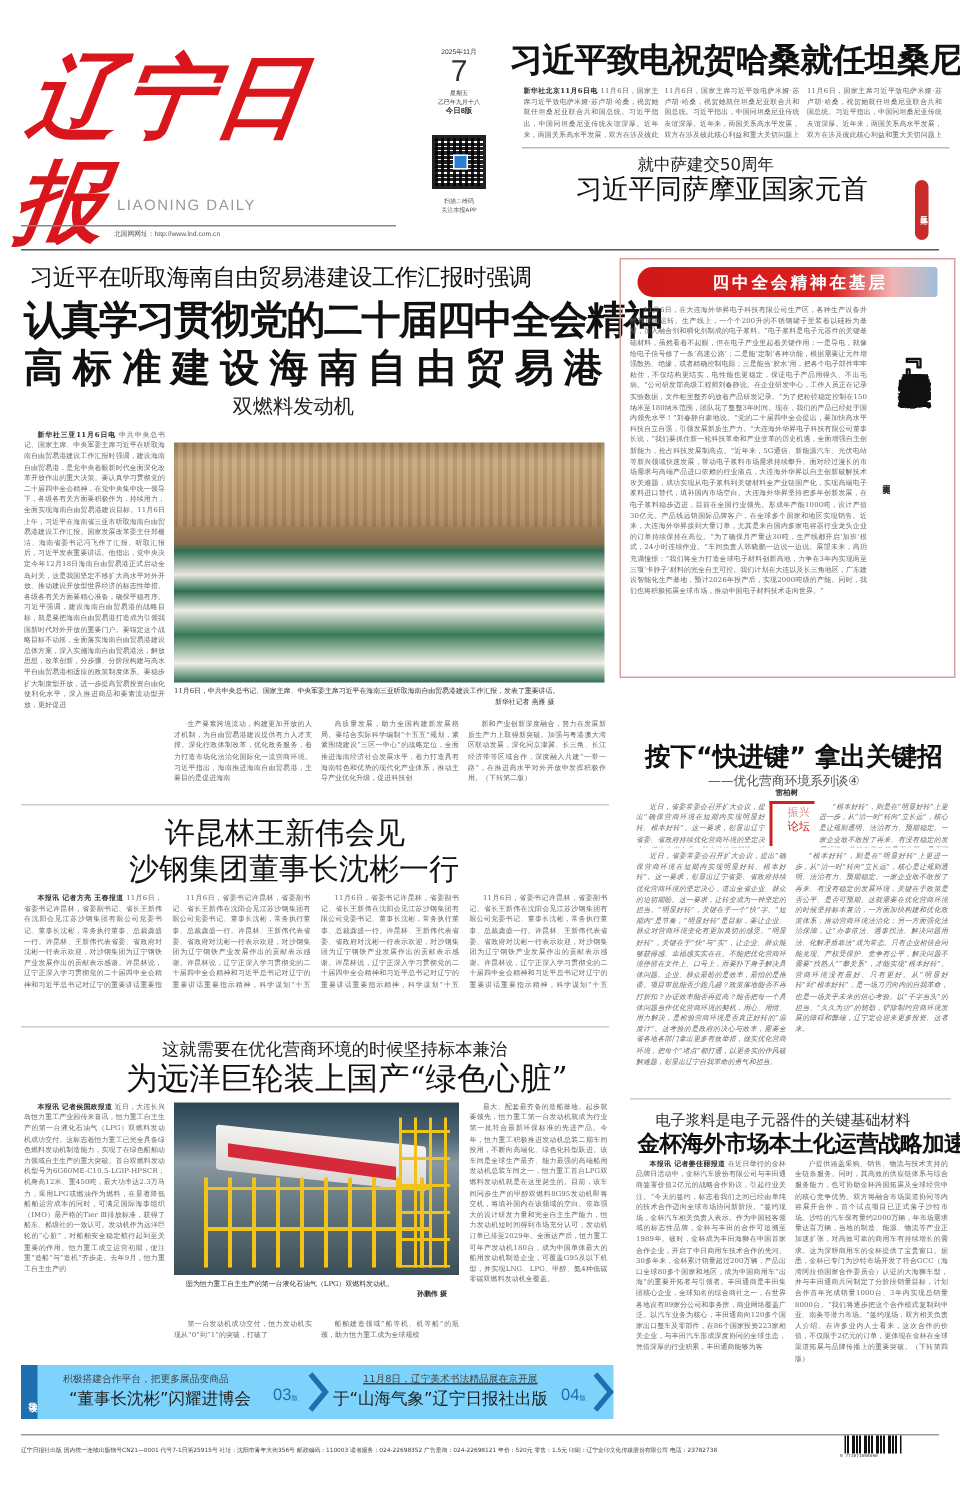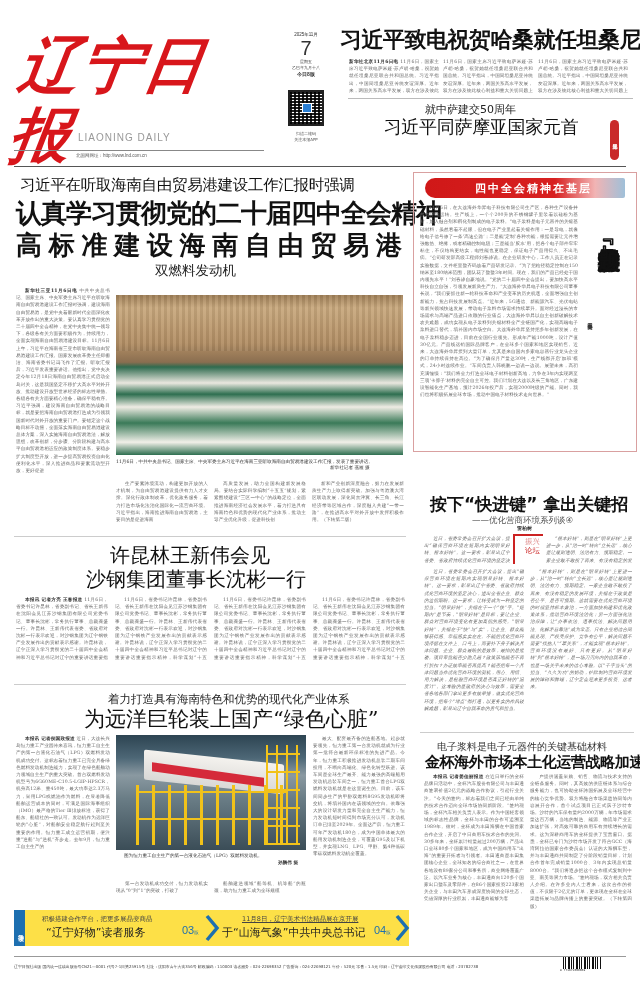--- a/index.html
+++ b/index.html
@@ -73,21 +73,21 @@
   .engine-frame { position: absolute; left: 20px; top: 50px; width: 150px; height: 60px; background: repeating-linear-gradient(90deg, #f1c21a 0 3px, transparent 3px 16px), linear-gradient(180deg, transparent 0 10%, #f1c21a 10% 14%, transparent 14% 55%, #f1c21a 55% 59%, transparent 59%); }
   .engine-tower { position: absolute; left: 150px; top: 10px; width: 34px; height: 100px; background: repeating-linear-gradient(90deg, #f1c21a 0 2px, transparent 2px 10px), repeating-linear-gradient(0deg, #f1c21a 0 2px, transparent 2px 18px); }
   .engine-caption { left: 124px; top: 853px; width: 190px; font-size: 4.6px; color: #333; font-family: "DejaVu Serif", serif; }
   .engine-credit { left: 278px; top: 860px; font-size: 4.6px; color: #333; font-weight: bold; font-family: "DejaVu Sans", sans-serif; }
 
   
   .jin-kicker { left: 437px; top: 740px; font-size: 10px; color: #333; font-family: "DejaVu Sans", sans-serif; white-space: nowrap; }
   .jin-h { left: 425px; top: 753px; font-size: 15px; font-weight: bold; color: #111; font-family: "DejaVu Sans", sans-serif; white-space: nowrap; letter-spacing: -0.4px; }
 
   
-  .guide { left: 14px; top: 910px; width: 395px; height: 36px; background: #fde047; }
+  .guide { left: 14px; top: 910px; width: 395px; height: 36px; background: #7dd3fc; }
   .guide-tag { left: 14px; top: 910px; width: 11px; height: 36px; background: #1d6fb0; color: #fff; font-size: 6px; line-height: 8px; writing-mode: vertical-rl; text-align: center; padding-top: 4px; font-family: "DejaVu Sans", sans-serif; font-weight: bold; }
   .guide-item { position: absolute; top: 0; height: 36px; }
   .guide-sub { position: absolute; top: 5px; font-size: 6.5px; color: #444; font-family: "DejaVu Sans", sans-serif; white-space: nowrap; }
   .guide-main { position: absolute; top: 15px; font-size: 11px; color: #222; font-family: "DejaVu Sans", sans-serif; white-space: nowrap; }
   .guide-page { position: absolute; top: 14px; font-size: 11px; color: #1d6fb0; font-family: "Liberation Sans", sans-serif; }
   .guide-page small { font-size: 4.5px; }
   .guide-chevron { position: absolute; top: 4px; width: 16px; height: 28px; }
 
   .footer { left: 14px; top: 964px; width: 500px; font-size: 3.9px; color: #444; white-space: nowrap; font-family: "DejaVu Sans", sans-serif; overflow: hidden; }
   .barcode { left: 563px; top: 957px; width: 38px; height: 12px; background: repeating-linear-gradient(90deg, #111 0 1px, #fff 1px 2px, #111 2px 3px, #fff 3px 5px, #111 5px 7px, #fff 7px 8px); }
@@ -212,21 +212,21 @@
     <p>11月6日，省委书记许昆林，省委副书记、省长王新伟在沈阳会见江苏沙钢集团有限公司党委书记、董事长沈彬，常务执行董事、总裁龚盛一行。许昆林、王新伟代表省委、省政府对沈彬一行表示欢迎，对沙钢集团为辽宁钢铁产业发展作出的贡献表示感谢。许昆林说，辽宁正深入学习贯彻党的二十届四中全会精神和习近平总书记对辽宁的重要讲话重要指示精神，科学谋划“十五五”发展，加快以智改数转推动传统产业转型升级，因地制宜培育壮大新质生产力，奋力率先走出一条高质量发展、可持续振兴的新路子。希望沙钢集团继续发挥行业领军优势，加快推进在辽升级改造项目，深化与上下游企业的对接合作，加强产学研合作，助力辽宁钢铁产业提质升级。我们将持续优化营商环境，围绕项目所需，全方位提供全方位的要素保障和全生命周期的高效服务，助力企业在辽宁不断做大做强。沈彬感谢辽宁省委、省政府对沙钢集团的大力支持。沈彬说，辽宁钢铁产业基础雄厚、科研实力强、发展前景广阔。我们对深耕辽宁充满信心，将进一步加大投资布局力度，深化联合技术攻关，不断推出更具竞争力的高端产品，带动更多企业和项目落户辽宁，推动产业链供应链协同发展，为辽宁推动高质量发展、实现全面振兴作出更大贡献。省领导王健、姜有为、沙钢集团常务执行董事、副总裁季永新参加会见。</p>
   </div>
 <div class="abs body-text" style="left:214px; top:596px; width:92px; height:64px;">
     <p>11月6日，省委书记许昆林，省委副书记、省长王新伟在沈阳会见江苏沙钢集团有限公司党委书记、董事长沈彬，常务执行董事、总裁龚盛一行。许昆林、王新伟代表省委、省政府对沈彬一行表示欢迎，对沙钢集团为辽宁钢铁产业发展作出的贡献表示感谢。许昆林说，辽宁正深入学习贯彻党的二十届四中全会精神和习近平总书记对辽宁的重要讲话重要指示精神，科学谋划“十五五”发展，加快以智改数转推动传统产业转型升级，因地制宜培育壮大新质生产力，奋力率先走出一条高质量发展、可持续振兴的新路子。希望沙钢集团继续发挥行业领军优势，加快推进在辽升级改造项目，深化与上下游企业的对接合作，加强产学研合作，助力辽宁钢铁产业提质升级。我们将持续优化营商环境，围绕项目所需，全方位提供全方位的要素保障和全生命周期的高效服务，助力企业在辽宁不断做大做强。沈彬感谢辽宁省委、省政府对沙钢集团的大力支持。沈彬说，辽宁钢铁产业基础雄厚、科研实力强、发展前景广阔。我们对深耕辽宁充满信心，将进一步加大投资布局力度，深化联合技术攻关，不断推出更具竞争力的高端产品，带动更多企业和项目落户辽宁，推动产业链供应链协同发展，为辽宁推动高质量发展、实现全面振兴作出更大贡献。省领导王健、姜有为、沙钢集团常务执行董事、副总裁季永新参加会见。</p>
   </div>
 <div class="abs body-text" style="left:313px; top:596px; width:92px; height:64px;">
     <p>11月6日，省委书记许昆林，省委副书记、省长王新伟在沈阳会见江苏沙钢集团有限公司党委书记、董事长沈彬，常务执行董事、总裁龚盛一行。许昆林、王新伟代表省委、省政府对沈彬一行表示欢迎，对沙钢集团为辽宁钢铁产业发展作出的贡献表示感谢。许昆林说，辽宁正深入学习贯彻党的二十届四中全会精神和习近平总书记对辽宁的重要讲话重要指示精神，科学谋划“十五五”发展，加快以智改数转推动传统产业转型升级，因地制宜培育壮大新质生产力，奋力率先走出一条高质量发展、可持续振兴的新路子。希望沙钢集团继续发挥行业领军优势，加快推进在辽升级改造项目，深化与上下游企业的对接合作，加强产学研合作，助力辽宁钢铁产业提质升级。我们将持续优化营商环境，围绕项目所需，全方位提供全方位的要素保障和全生命周期的高效服务，助力企业在辽宁不断做大做强。沈彬感谢辽宁省委、省政府对沙钢集团的大力支持。沈彬说，辽宁钢铁产业基础雄厚、科研实力强、发展前景广阔。我们对深耕辽宁充满信心，将进一步加大投资布局力度，深化联合技术攻关，不断推出更具竞争力的高端产品，带动更多企业和项目落户辽宁，推动产业链供应链协同发展，为辽宁推动高质量发展、实现全面振兴作出更大贡献。省领导王健、姜有为、沙钢集团常务执行董事、副总裁季永新参加会见。</p>
   </div>
 <div class="rule" style="left:14px; top:684px; width:392px; background:#ccc;"></div>
 
-<div class="abs heng-kicker">着力打造具有海南特色和优势的现代化产业体系</div>
+<div class="abs heng-kicker">这就需要在优化营商环境的时候坚持标本兼治</div>
 <div class="abs heng-h">为远洋巨轮装上国产“绿色心脏”</div>
 <div class="abs body-text" style="left:16px; top:735px; width:94px; height:170px;">
     <p><span class="lead">本报讯 记者侯国政报道</span> <span>近日，大连长兴岛恒力重工产业园传来喜讯，恒力重工自主生产的第一台液化石油气（LPG）双燃料发动机成功交付。这标志着恒力重工已完全具备绿色燃料发动机制造能力，实现了在绿色船舶动力领域自主生产的重大突破。首台双燃料发动机型号为6G60ME-C10.5-LGIP-HPSCR，机身高12米、重450吨，最大功率达2.3万马力，采用LPG或燃油作为燃料，在显著降低船舶运营成本的同时，可满足国际海事组织（IMO）最严格的Tier Ⅲ排放标准，获得了船东、船级社的一致认可。发动机作为远洋巨轮的“心脏”，对船舶安全稳定航行起到至关重要的作用。恒力重工成立运营初期，便注重“造船”与“造机”齐步走。去年9月，恒力重工自主生产的</span></p>
   </div>
 <div class="abs photo-engine">
   <div class="engine-top"></div>
   <div class="engine-banner"></div>
   <div class="engine-frame"></div>
   <div class="engine-tower"></div>
 </div>
@@ -247,29 +247,29 @@
 <div class="abs body-text" style="left:424px; top:773px; width:100px; height:178px;">
     <p><span class="lead">本报讯 记者姜佳丽报道</span> <span>在近日举行的金杯品牌日活动中，金杯汽车股份有限公司与丰田通商签署价值2亿元的战略合作协议，引起行业关注。“今天的签约，标志着我们之间已经由单纯的技术合作迈向全球市场协同新阶段。”签约现场，金杯汽车相关负责人表示。作为中国轻客领域的标志性品牌，金杯与丰田的合作可追溯至1989年。彼时，金杯成为丰田海狮在中国首家合作企业，开启了中日商用车技术合作的先河。30多年来，金杯累计销量超过200万辆，产品出口全球80多个国家和地区，成为中国商用车“出海”的重要开拓者与引领者。丰田通商是丰田集团核心企业，全球知名的综合商社之一，在世界各地设有89家分公司和事务所，商业网络覆盖广泛。以汽车业务为核心，丰田通商向120多个国家出口整车及零部件，在86个国家投资223家相关企业，与丰田汽车形成深度协同的全球生态，凭借深厚的行业积累，丰田通商能够为客</span></p>
   </div>
 <div class="abs body-text" style="left:530px; top:773px; width:102px; height:178px;">
     <p>户提供涵盖采购、销售、物流与技术支持的全链条服务。同时，其高效的供应链体系与综合服务能力，也可协助金杯跨国拓展及全球经营中的核心竞争优势。双方将融合市场渠道协同等内容展开合作，首个试点项目已正式落子沙特市场。沙特的汽车保有量约2000万辆，年市场需求量达百万辆，当地的制造、能源、物流等产业正加速扩张，对高效可靠的商用车有持续增长的需求。这为深耕商用车的金杯提供了宝贵窗口。据悉，金杯已专门为沙特市场开发了符合GCC（海湾阿拉伯国家合作委员会）认证的大海狮车型，并与丰田通商共同制定了分阶段销量目标，计划合作首年完成销量1000台、3年内实现总销量8000台。“我们将逐步把这个合作模式复制到中亚、南美等潜力市场。”签约现场，双方相关负责人介绍。在许多业内人士看来，这次合作的价值，不仅限于2亿元的订单，更体现在金杯在全球渠道拓展与品牌传播上的重要突破。（下转第四版）</p>
   </div>
 
 <div class="abs guide">
   <div class="guide-item" style="left:18px; width:190px;">
     <span class="guide-sub" style="left:10px;">积极搭建合作平台，把更多展品变商品</span>
-    <span class="guide-main" style="left:14px;">“辽宁好物”读者服务</span>
+    <span class="guide-main" style="left:14px;">“董事长沈彬”闪耀进博会</span>
     <span class="guide-page" style="left:150px;"><span>03</span><small>版</small></span>
     <svg class="guide-chevron" style="left:172px;" viewBox="0 0 16 28">
         <polyline points="3,2 13,14 3,26" fill="none" stroke="#1d6fb0" stroke-width="3.5"></polyline>
       </svg>
   </div>
   <div class="guide-item" style="left:200px; width:195px;">
     <span class="guide-sub" style="left:28px;text-decoration:underline;">11月8日，辽宁美术书法精品展在京开展</span>
-    <span class="guide-main" style="left:8px;">于“山海气象”中共中央总书记</span>
+    <span class="guide-main" style="left:8px;">于“山海气象”辽宁日报社出版</span>
     <span class="guide-page" style="left:160px;"><span>04</span><small>版</small></span>
     <svg class="guide-chevron" style="left:180px;" viewBox="0 0 16 28">
         <polyline points="3,2 13,14 3,26" fill="none" stroke="#1d6fb0" stroke-width="3.5"></polyline>
       </svg>
   </div>
 </div>
 <div class="abs guide-tag">导读</div>
 
 <div class="rule" style="left:14px; top:956px; width:612px; background:#999;"></div>
 <div class="abs footer">辽宁日报社出版 国内统一连续出版物号CN21—0001 代号7-1日第25915号 社址：沈阳市青年大街356号 邮政编码：110003 读者服务：024-22698352 广告垂询：024-22698121 年价：520元 零售：1.5元 印刷：辽宁金印文化传媒股份有限公司 电话：23782738</div>

